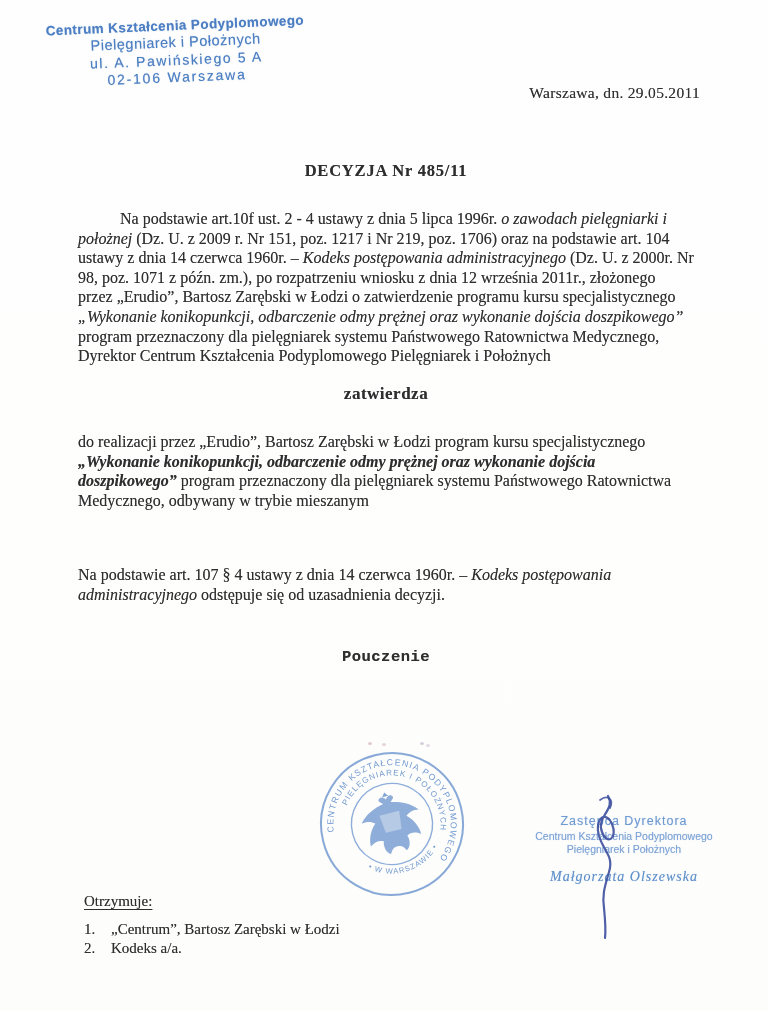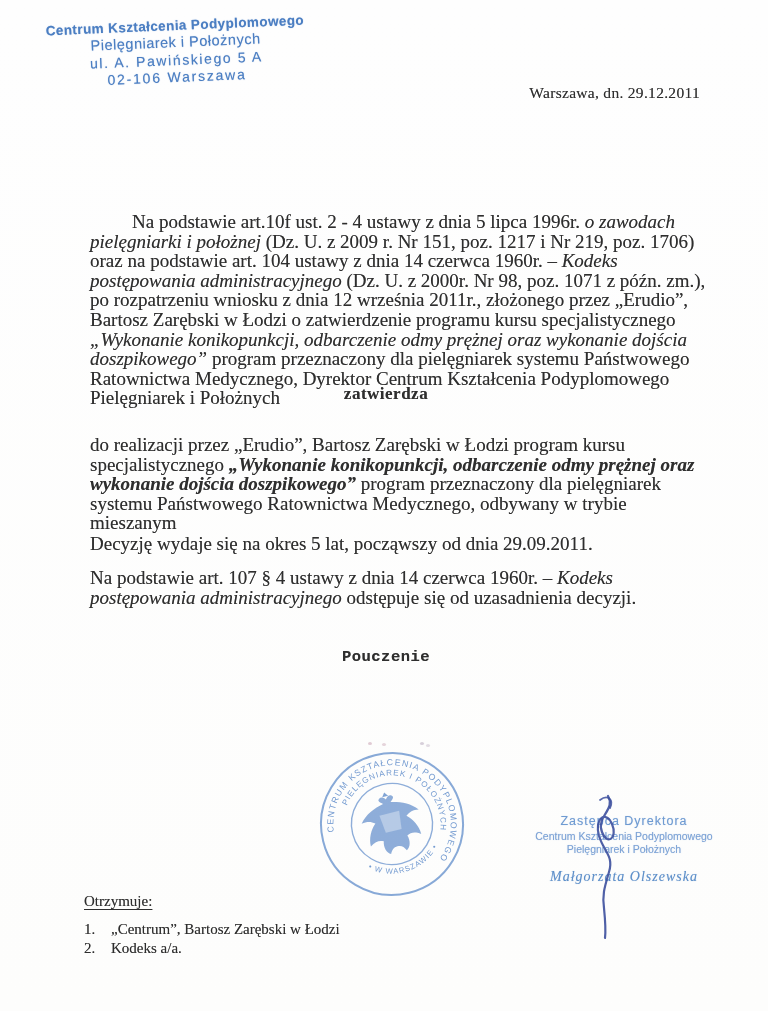--- a/index.html
+++ b/index.html
@@ -31,21 +31,21 @@
   .dateline{
     position:absolute;top:84px;right:68px;
     font-size:15.5px;letter-spacing:.3px;
   }
 
   .doc-title{
     position:absolute;top:161px;left:78px;width:616px;
     text-align:center;font-weight:bold;font-size:16.5px;letter-spacing:.8px;
   }
 
-  .content{position:absolute;left:90px;width:616px;font-size:19px;line-height:19.6px;}
+  .content{position:absolute;left:78px;width:616px;font-size:16px;line-height:19.6px;}
   .indent{text-indent:42px;}
   .it{font-style:italic;}
   .bit{font-style:italic;font-weight:bold;}
 
   #p1{top:193px;}
   #h-zatwierdza{position:absolute;top:384px;left:78px;width:616px;text-align:center;font-weight:bold;font-size:17px;letter-spacing:.5px;}
   #p2{top:416px;}
   #p3{top:515px;}
   #p4{top:549px;}
   #h-pouczenie{position:absolute;top:648px;left:78px;width:616px;text-align:center;font-weight:bold;font-size:15.5px;letter-spacing:.5px;font-family:Liberation Mono, monospace;}
@@ -93,30 +93,30 @@
 
 <div class="page">
 
   <div class="stamp-top">
     <div class="s1">Centrum Kształcenia Podyplomowego</div>
     <div class="s2">Pielęgniarek i Położnych</div>
     <div class="s3">ul. A. Pawińskiego 5 A</div>
     <div class="s4">02-106 Warszawa</div>
   </div>
 
-  <div class="dateline fuzz">Warszawa, dn. 29.12.2011</div>
+  <div class="dateline fuzz">Warszawa, dn. 29.05.2011</div>
 
+  <div class="doc-title fuzz">DECYZJA Nr 485/11</div>
 
   <p class="content indent fuzz" id="p1"><span>Na podstawie art.10f ust. 2 - 4 ustawy z dnia 5 lipca 1996r. </span><span class="it">o zawodach pielęgniarki i położnej</span><span> (Dz. U. z 2009 r. Nr 151, poz. 1217 i Nr 219, poz. 1706) oraz na podstawie art. 104 ustawy z dnia 14 czerwca 1960r. – </span><span class="it">Kodeks postępowania administracyjnego</span><span> (Dz. U. z 2000r. Nr 98, poz. 1071 z późn. zm.), po rozpatrzeniu wniosku z dnia 12 września 2011r., złożonego przez „Erudio”, Bartosz Zarębski w Łodzi o zatwierdzenie programu kursu specjalistycznego </span><span class="it">„Wykonanie konikopunkcji, odbarczenie odmy prężnej oraz wykonanie dojścia doszpikowego”</span><span> program przeznaczony dla pielęgniarek systemu Państwowego Ratownictwa Medycznego, Dyrektor Centrum Kształcenia Podyplomowego Pielęgniarek i Położnych</span></p>
 
   <div id="h-zatwierdza" class="fuzz">zatwierdza</div>
 
   <p class="content fuzz" id="p2"><span>do realizacji przez „Erudio”, Bartosz Zarębski w Łodzi program kursu specjalistycznego </span><span class="bit">„Wykonanie konikopunkcji, odbarczenie odmy prężnej oraz wykonanie dojścia doszpikowego”</span><span> program przeznaczony dla pielęgniarek systemu Państwowego Ratownictwa Medycznego, odbywany w trybie mieszanym</span></p>
 
-  <p class="content fuzz" id="p3">Decyzję wydaje się na okres 5 lat, począwszy od dnia 29.09.2011.</p>
 
   <p class="content fuzz" id="p4"><span>Na podstawie art. 107 § 4 ustawy z dnia 14 czerwca 1960r. – </span><span class="it">Kodeks postępowania administracyjnego</span><span> odstępuje się od uzasadnienia decyzji.</span></p>
 
   <div id="h-pouczenie" class="fuzz">Pouczenie</div>
 
 
   <div class="pencil-marks"></div>
 
   <div class="seal">
     <svg width="152" height="152" viewBox="0 0 150 150">

